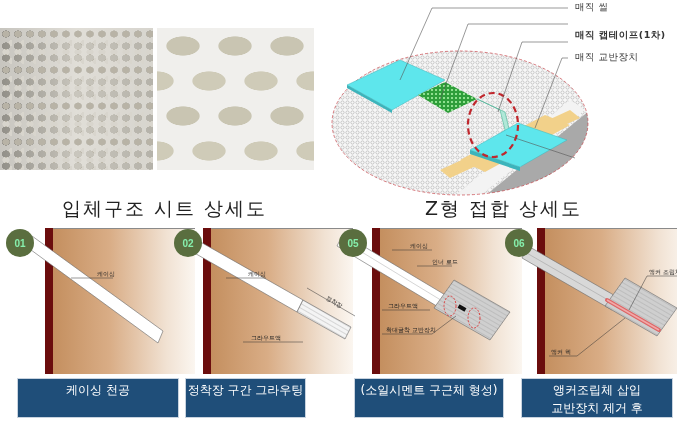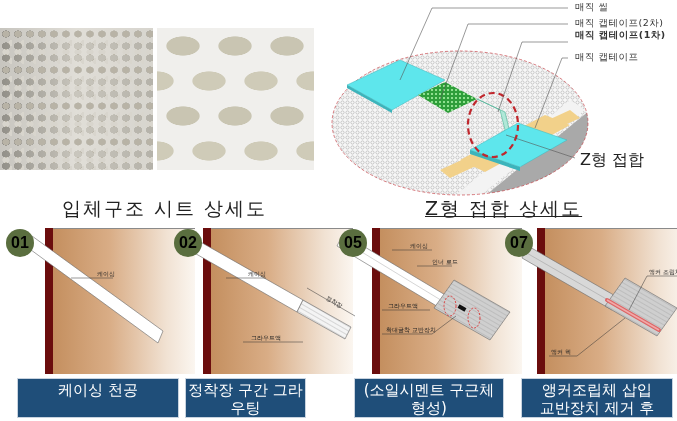--- a/index.html
+++ b/index.html
@@ -42,27 +42,27 @@
     }
     .panel { position: absolute; top: 228px; width: 150px; height: 146px; }
     .soil {
       position: absolute; left: 8px; top: 0; right: 0; bottom: 0;
       background: linear-gradient(90deg, #c48f5f 0%, #d9ad86 40%, #f1e2d3 80%, #fbf6f0 100%);
       border-top: 1px solid #8a8a8a;
     }
     .wall { position: absolute; left: 0; top: 0; width: 8px; bottom: 0; background: #6b0d0d; }
     .badge {
       position: absolute; width: 28px; height: 28px; border-radius: 50%;
-      background: #5a6e3f; color: #000000; font-weight: bold; font-size: 16px;
+      background: #5a6e3f; color: #86efac; font-weight: bold; font-size: 10px;
       display: flex; align-items: center; justify-content: center;
       font-family: "Liberation Sans", sans-serif;
     }
     .caption {
       position: absolute; top: 378px; height: 40px; background: #1f4e79;
-      color: #ffffff; font-size: 15px; text-align: center; line-height: 18px;
+      color: #ffffff; font-size: 12px; text-align: center; line-height: 18px;
       padding-top: 2px; border: 1px solid #c8d3df;
     }
     .lbl { position: absolute; font-size: 6px; color: #222; white-space: nowrap; }
     .diag-label { position: absolute; font-size: 9.5px; color: #333; white-space: nowrap; letter-spacing: 0.5px; }
     svg { position: absolute; overflow: visible; }
   </style>
 </head>
 <body>
 
 <div id="photo1" class="photo"></div>
@@ -99,28 +99,26 @@
     <polygon points="140,150 190,167 190,171 140,154" fill="#3cb4bb"></polygon>
     <ellipse cx="163" cy="125" rx="25" ry="32" fill="none" stroke="#c0272d" stroke-width="2.2" stroke-dasharray="6,4"></ellipse>
 
     <polyline points="70,80 102,8 238,8" fill="none" stroke="#555" stroke-width="0.6"></polyline>
     <polyline points="110,100 138,24 238,24" fill="none" stroke="#555" stroke-width="0.6"></polyline>
     <polyline points="168,112 192,42 238,42" fill="none" stroke="#555" stroke-width="0.6"></polyline>
     <polyline points="205,128 232,58 238,58" fill="none" stroke="#555" stroke-width="0.6"></polyline>
     <line x1="176" y1="135" x2="245" y2="158" stroke="#555" stroke-width="0.6"></line>
   </svg>
   <span class="diag-label" style="left:245px;top:1px;">매직 씰</span>
-  <span class="diag-label" style="left:245px;top:17px;">매직 캡테이프(2차)</span>
   <span class="diag-label" style="left:245px;top:29px;font-weight:bold;">매직 캡테이프(1차)</span>
-  <span class="diag-label" style="left:245px;top:51px;">매직 캡테이프</span>
-  <span class="abs" style="left:250px;top:150px;font-size:16px;color:#222;">Z형 접합</span>
+  <span class="diag-label" style="left:245px;top:51px;">매직 교반장치</span>
 </div>
 
 <div class="heading" style="left:62px;">입체구조 시트 상세도</div>
-<div class="heading" style="left:425px;text-decoration:underline;">Z형 접합 상세도</div>
+<div class="heading" style="left:425px;">Z형 접합 상세도</div>
 
 <div class="panel" style="left:45px;">
   <div class="wall"></div>
   <div class="soil"></div>
   <svg width="150" height="146">
     <polygon points="-18,19 -13,8 118,103 113,115" fill="#fff" stroke="#666" stroke-width="0.6"></polygon>
     <line x1="26" y1="50" x2="68" y2="50" stroke="#333" stroke-width="0.5"></line>
   </svg>
   <span class="lbl" style="left:52px;top:42px;">케이싱</span>
 </div>
@@ -200,17 +198,17 @@
     <line x1="-12" y1="24" x2="78" y2="76" stroke="#999" stroke-width="0.5"></line>
     <polygon points="68,78 88,50 140,80 120,108" fill="url(#hatch4)" stroke="#666" stroke-width="0.6"></polygon>
     <line x1="70" y1="72" x2="122" y2="102" stroke="#d66" stroke-width="4" stroke-linecap="round"></line>
     <line x1="70" y1="72" x2="122" y2="102" stroke="#f2a8a8" stroke-width="1.5"></line>
     <polyline points="92,82 110,48 140,48" fill="none" stroke="#333" stroke-width="0.5"></polyline>
     <polyline points="12,128 40,128 88,90" fill="none" stroke="#333" stroke-width="0.5"></polyline>
   </svg>
   <span class="lbl" style="left:112px;top:40px;">앵커 조립체</span>
   <span class="lbl" style="left:14px;top:120px;">앵커 헥</span>
 </div>
-<div class="badge" style="left:505px;top:229px;">07</div>
+<div class="badge" style="left:505px;top:229px;">06</div>
 <div class="caption" style="left:521px;width:152px;">
   <div>앵커조립체 삽입</div>
   <div>교반장치 제거 후</div>
 </div>
 
 </body></html>

